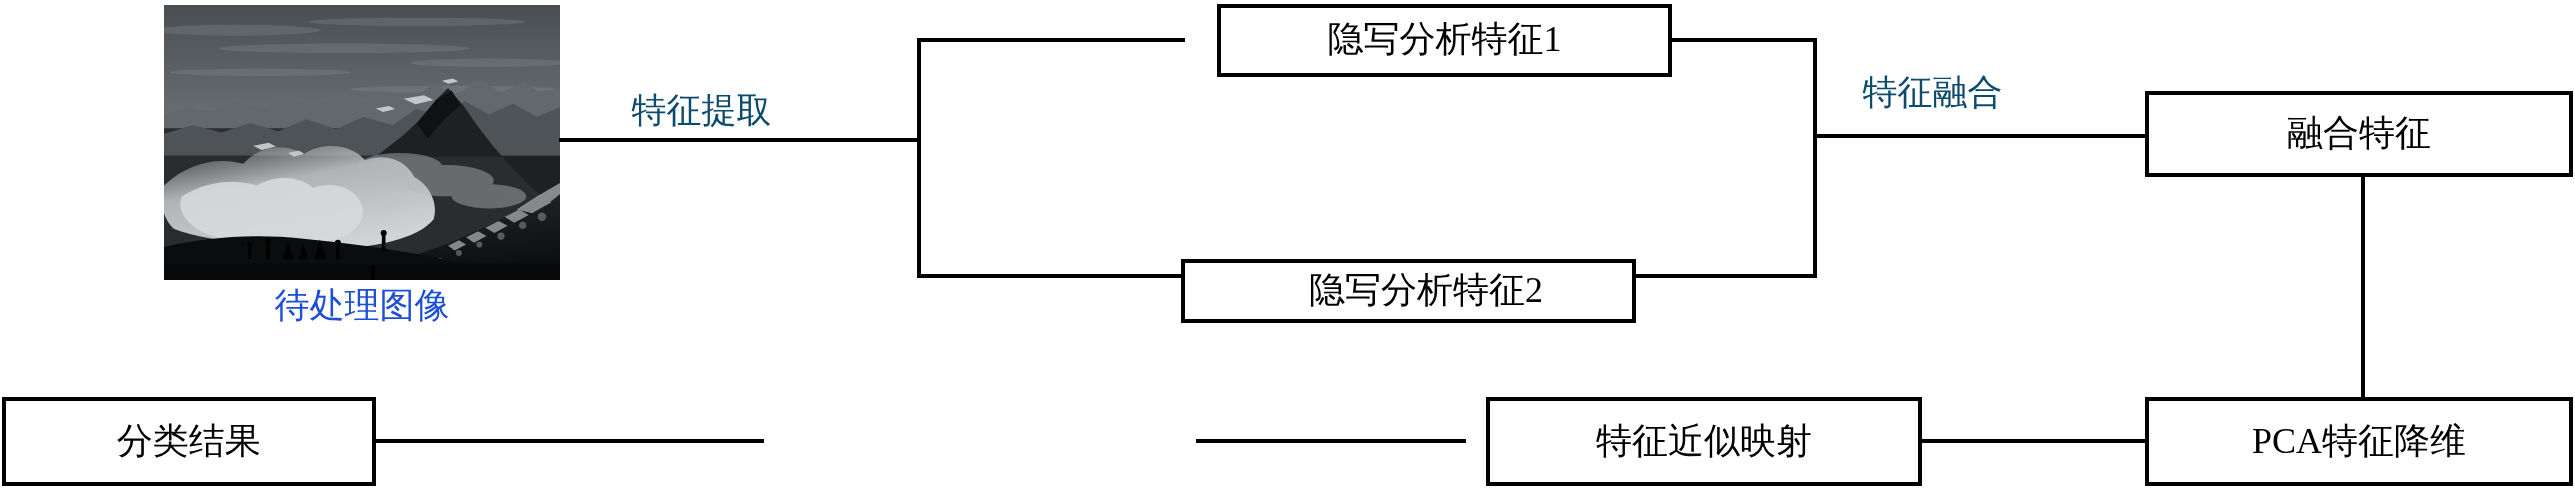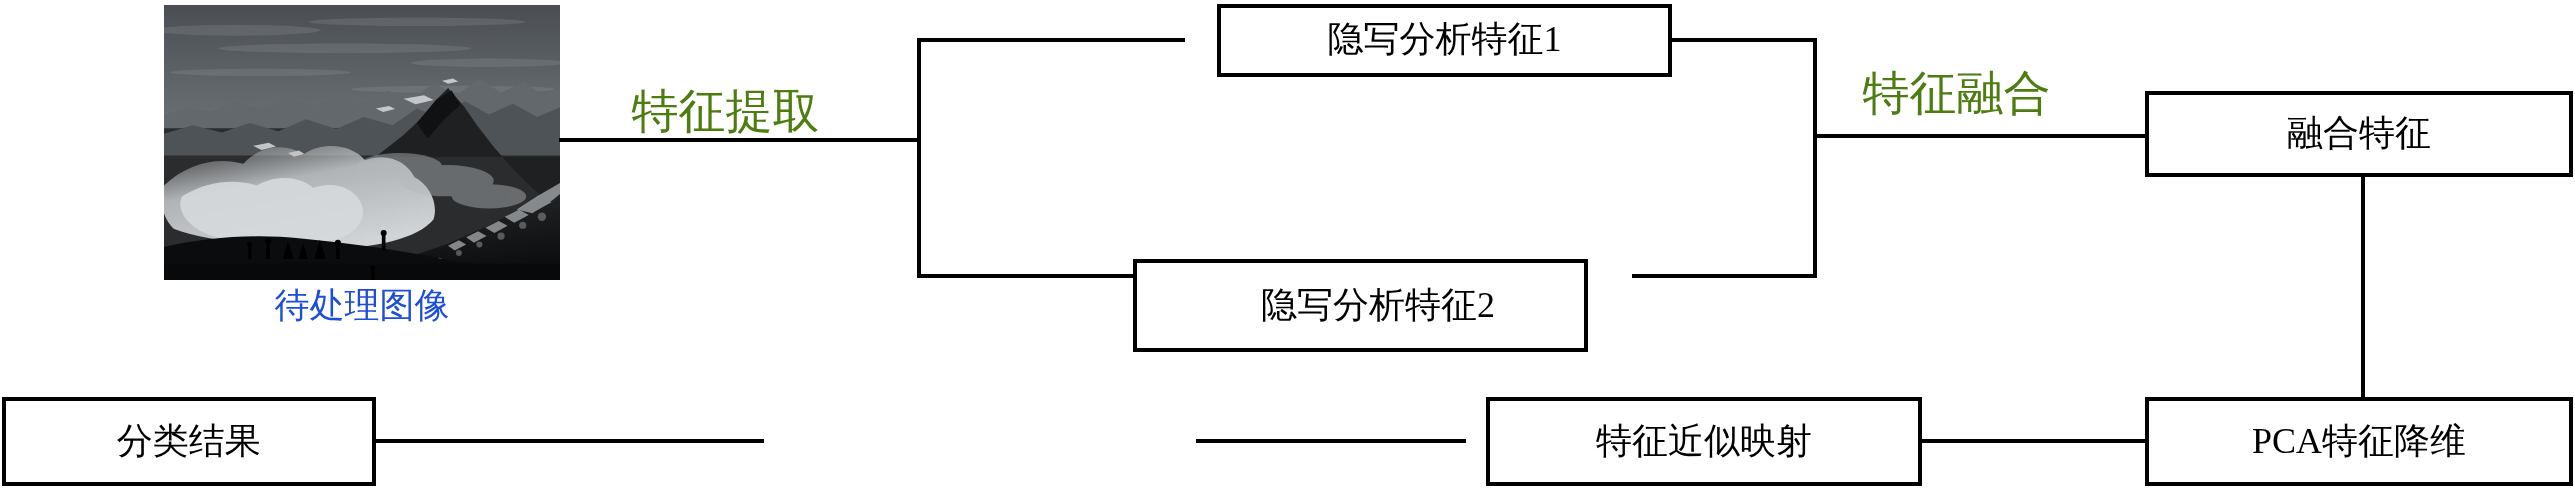--- a/index.html
+++ b/index.html
@@ -51,33 +51,33 @@
     align-items: center;
     justify-content: center;
     color: #000000;
     font-size: 36px;
     line-height: 1.1;
     white-space: nowrap;
     z-index: 3;
   }
 
   #box-steg-1 { left: 1181px; top: 3.6px;   width: 455px; height: 73px; margin-left: 36px; }
-  #box-steg-2 { left: 1133px; top: 259px; width: 455px; height: 93px; padding-left: 35px; }
+  #box-steg-2 { left: 1181px; top: 259px; width: 455px; height: 64px; padding-left: 35px; }
   #box-fused  { left: 2145px; top: 91px; width: 428px; height: 86px; }
 
   #box-result { left: 1.8px;    top: 397px; width: 374px; height: 89px; }
   #box-ensemble { left: 759px; top: 397px; width: 441px; height: 89px; }
   #box-mapping  { left: 1462px; top: 397px; width: 436px; height: 89px; margin-left: 24px; }
   #box-pca      { left: 2145px; top: 397px; width: 428px; height: 89px; }
 
   
   .edge-label {
     position: absolute;
-    color: #4d7c0f;
-    font-size: 47px;
+    color: #0c4a6e;
+    font-size: 35px;
     line-height: 42px;
     white-space: nowrap;
     z-index: 4;
     background: #ffffff;
     padding: 0 3.6px;
   }
   #label-extract { left: 628px; top: 90px; }
   #label-fusion  { left: 1859px; top: 72px; }
 
   

